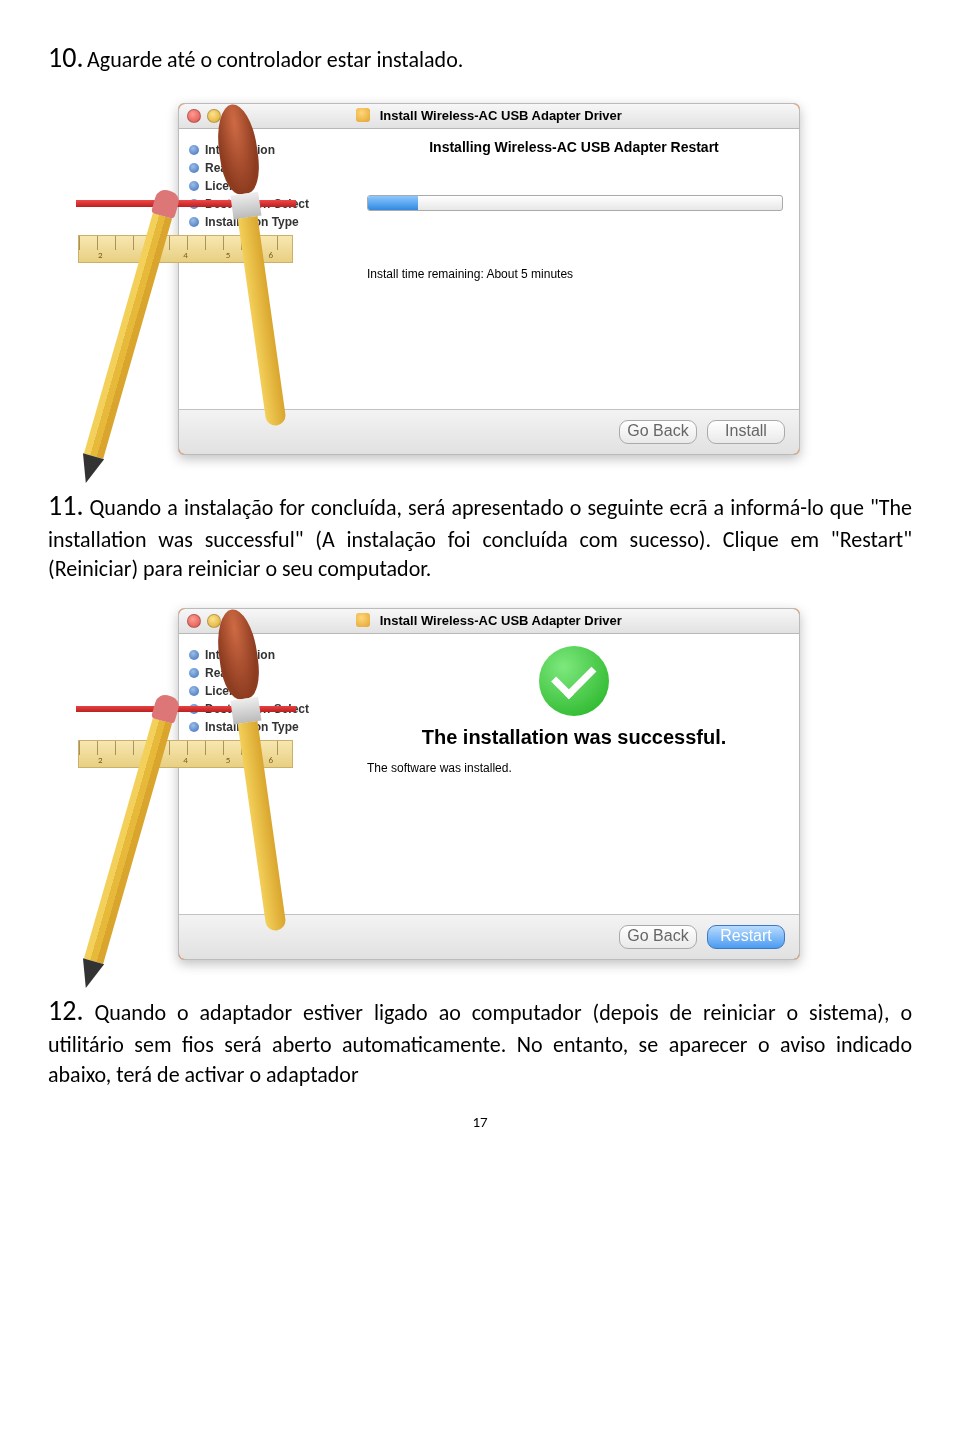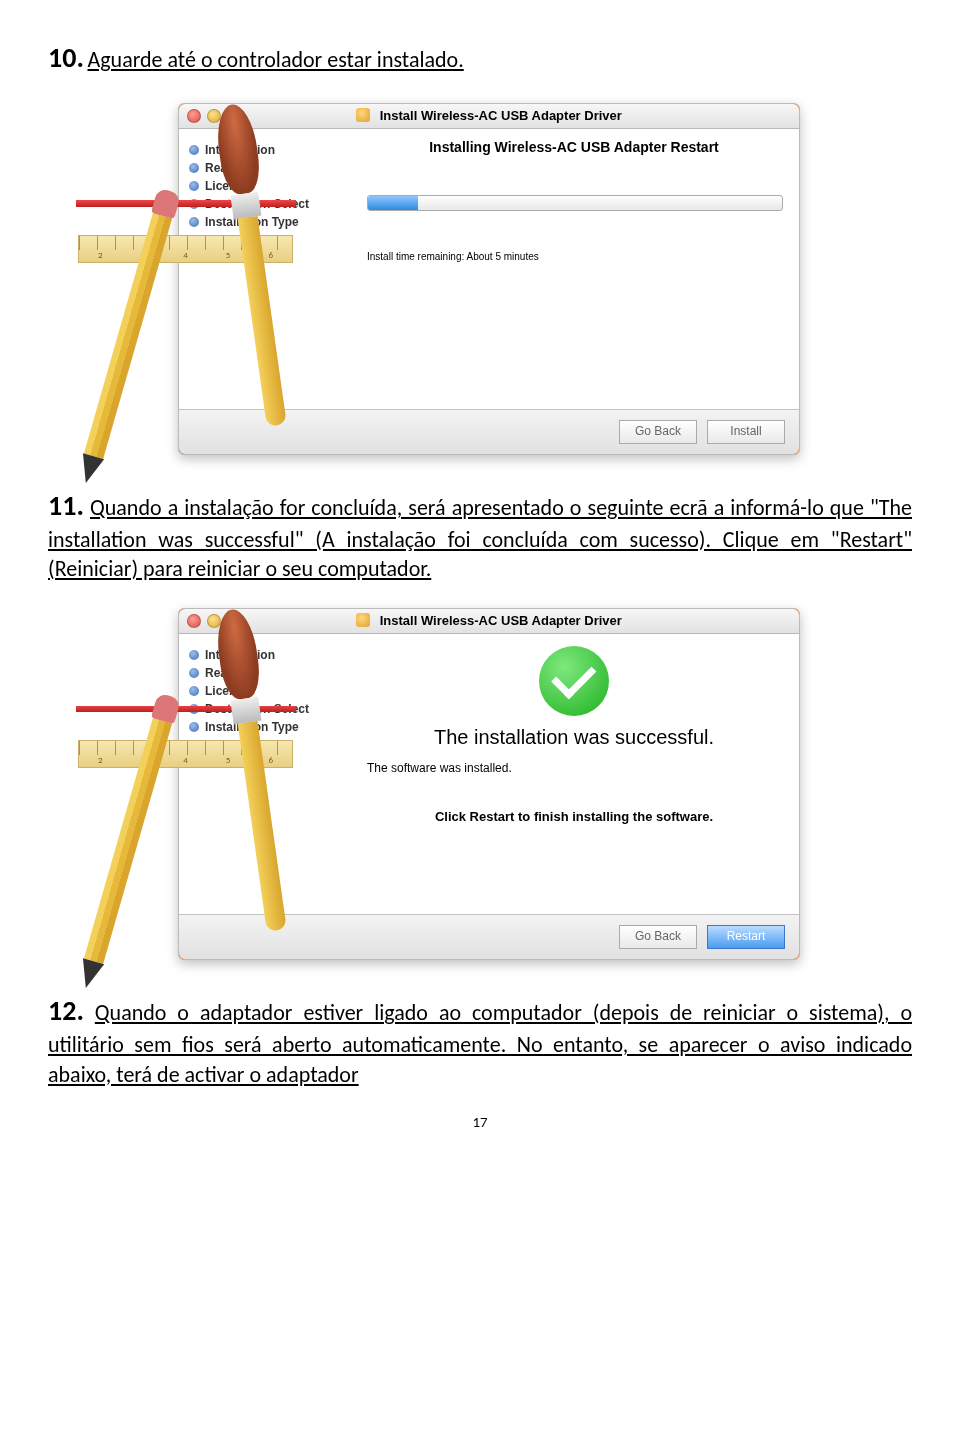--- a/index.html
+++ b/index.html
@@ -12,25 +12,24 @@
   }
   .page {
     padding: 40px 48px 0 48px;
     box-sizing: border-box;
   }
   .step-line {
     margin: 0 0 28px 0;
   }
   .step-num {
     font-size: 28px;
-    font-weight: bold;
+    font-weight: normal;
   }
   .step-text {
     font-size: 22px;
-    text-decoration: underline;
   }
   .normal-text {
     font-size: 22px;
     line-height: 1.35;
     margin: 0 0 24px 0;
   }
   .just { text-align: justify; }
 
   
   .installer-wrap {
@@ -133,22 +132,22 @@
     border-radius: 3px;
     background: linear-gradient(#fff, #e7e7e7);
     overflow: hidden;
   }
   .prog-fill {
     height: 100%;
     width: 12%;
     background: linear-gradient(#8ec7ff, #2f8ae0);
   }
   .remaining {
-    margin-top: 40px;
-    font-size: 10px;
+    margin-top: 56px;
+    font-size: 12px;
   }
   .sub-msg {
     text-align: left;
     font-size: 12px;
     margin: 12px 0 34px 0;
   }
   .restart-msg {
     text-align: center;
     font-weight: bold;
     font-size: 13px;
@@ -163,35 +162,35 @@
     align-items: center;
     gap: 10px;
     padding: 0 14px;
     border-radius: 0 0 6px 6px;
   }
   .btn {
     min-width: 76px;
     height: 22px;
     line-height: 20px;
     border: 1px solid #aaa;
-    border-radius: 0;
+    border-radius: 9px;
     background: linear-gradient(#ffffff, #e9e9e9);
-    font-size: 12px;
+    font-size: 16px;
     text-align: center;
     color: #666;
     cursor: default;
   }
   .btn.primary {
     background: linear-gradient(#b9dcff, #4b9bf0);
     border-color: #3b78c7;
     color: #fff;
   }
   .success-text {
     text-align: center;
-    font-weight: normal;
+    font-weight: bold;
     font-size: 20px;
     margin: 10px 0 6px 0;
   }
   .check-circle {
     width: 70px; height: 70px;
     margin: 4px auto 6px auto;
     border-radius: 50%;
     background: radial-gradient(circle at 35% 30%, #7de87d, #1fb01f);
     display: flex; align-items: center; justify-content: center;
   }
@@ -441,21 +440,20 @@
             </div>
           <div class="sb-item">
               <span class="sb-bullet"></span>
               <span>Summary</span>
             </div>
         </div>
         <div class="content">
           <div class="check-circle"></div>
           <div class="success-text">The installation was successful.</div>
           <div class="sub-msg">The software was installed.</div>
-          <div class="restart-msg">Click Restart to finish installing the software.</div>
         </div>
       </div>
       <div class="win-footer">
         <div class="btn">Go Back</div>
         <div class="btn primary">Restart</div>
       </div>
     </div>
   </div>
 
   <p class="normal-text just">

